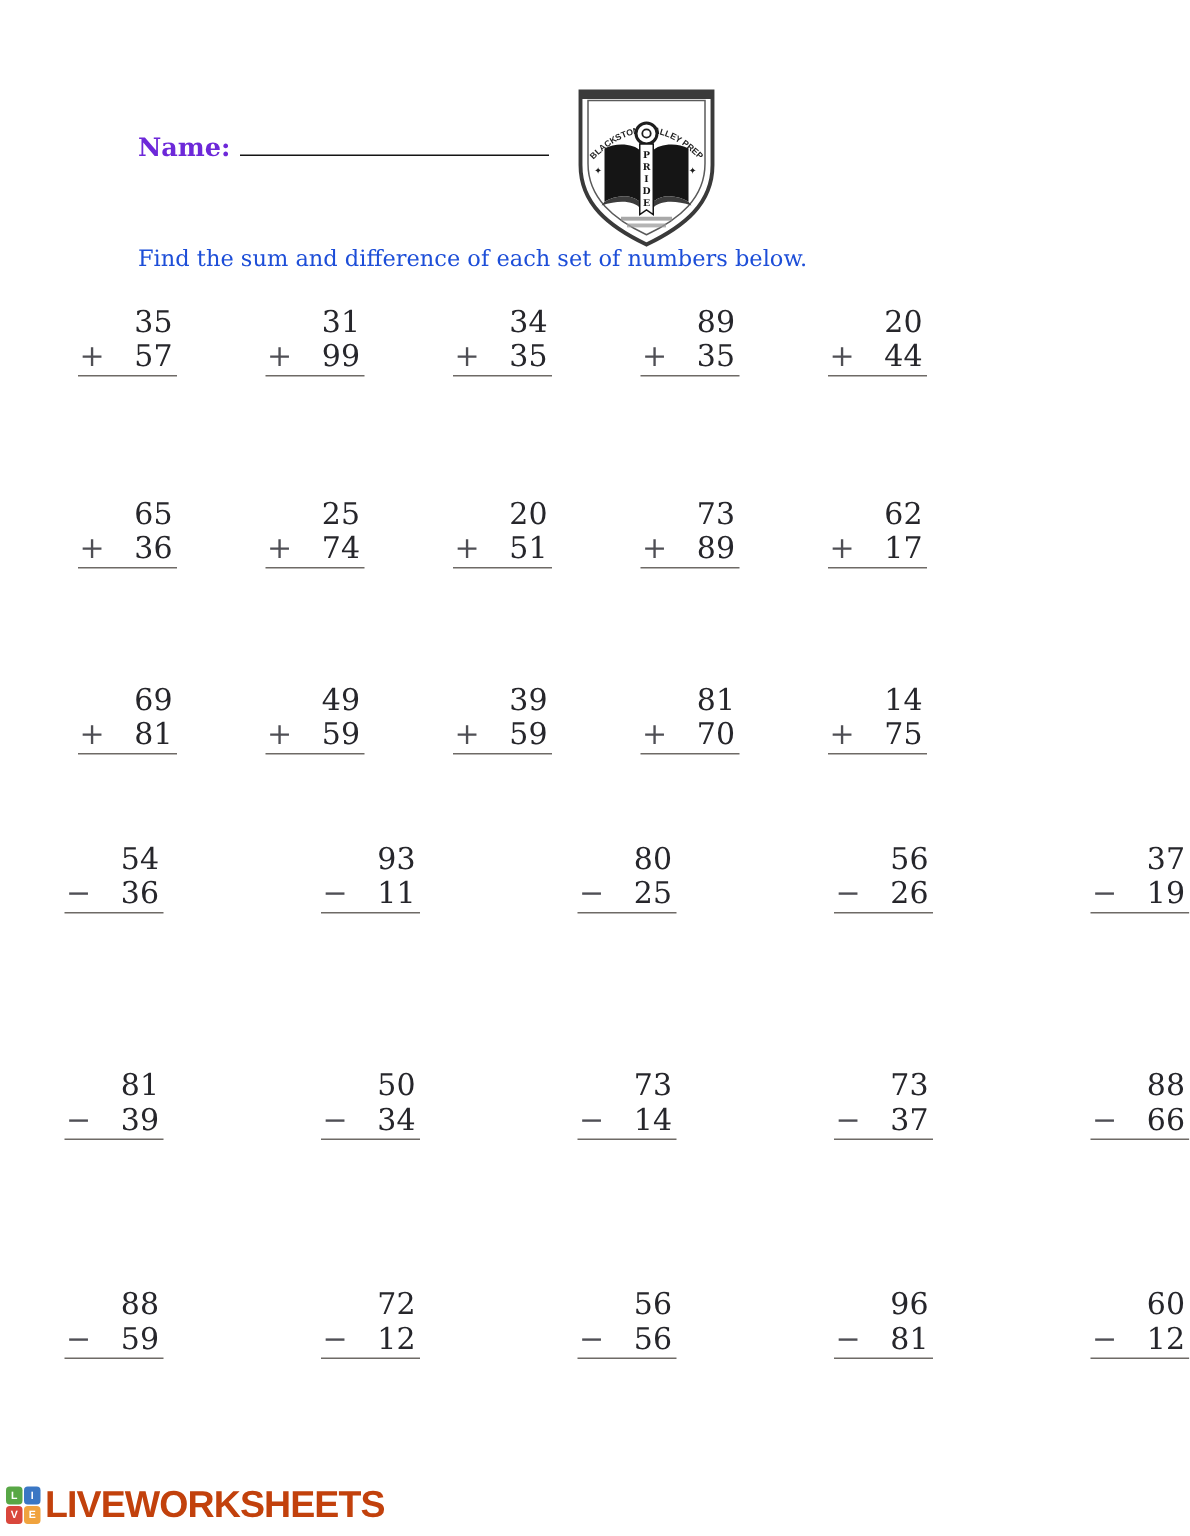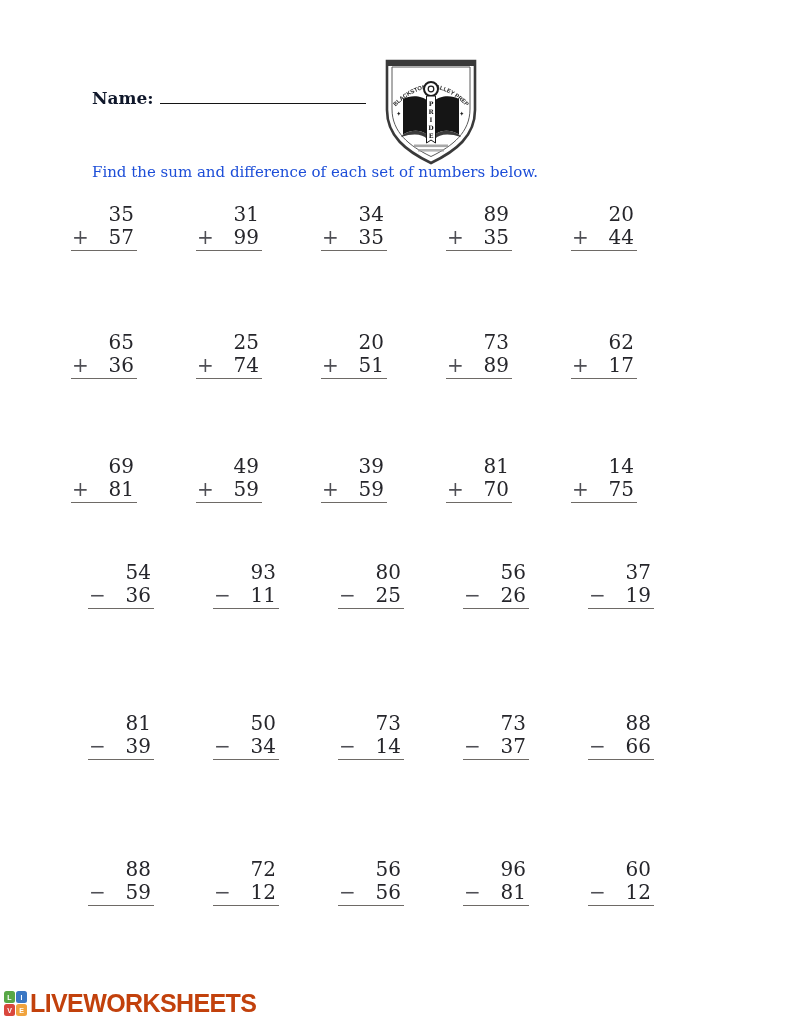--- a/index.html
+++ b/index.html
@@ -3,33 +3,33 @@
 <meta charset="utf-8">
 <style>
   html,body { margin:0; padding:0; background:#ffffff; }
   .page {
     position:relative; width:793px; height:1024px; background:#ffffff;
     font-family:"DejaVu Serif", serif; color:#26262b; overflow:hidden;
   }
   
   .hdr-left  { position:absolute; left:92px;  top:88px; }
   .hdr-right { position:absolute; left:510px; top:88px; }
-  .hdr-row { height:24px; font-size:17px; font-weight:bold; color:#0f172a; white-space:nowrap; }
+  .hdr-row { height:24px; font-size:17px; font-weight:bold; color:#6d28d9; white-space:nowrap; }
   .blank { display:inline-block; border-bottom:1.8px solid #141414; height:15px; vertical-align:baseline; }
   .blank-name { width:206px; margin-left:6px; }
   .blank-date { width:139px; }
   .blank-advisory { width:86px; margin-left:7px; }
   
   .crest { position:absolute; left:383px; top:58px; width:96px; height:110px; }
   
   .instruction { position:absolute; left:92px; top:163px; font-size:15px; color:#1d4ed8; }
   
   .grid { position:absolute; left:0; top:203px; width:793px; }
-  .prow { display:flex; gap:59px; padding-left:71px; }
-  .prow.sub { padding-left:88px; }
+  .prow { display:flex; gap:59px; padding-left:52px; }
+  .prow.sub { padding-left:43px;justify-content:space-between; }
   .m2 { margin-top:62px; } .m3 { margin-top:58px; } .m4 { margin-top:40px; }
   .m5 { margin-top:85px; } .m6 { margin-top:80px; }
   .cell { width:66px; font-size:20px; }
   .n1 { text-align:right; line-height:23px; padding-right:3px; color:#26262b; }
   .n2 { display:flex; justify-content:space-between; align-items:baseline;
         line-height:23px; padding:0 3px 1px 1px; border-bottom:1.7px solid #6e6а66;
         border-bottom:1.7px solid #6e6a66; color:#26262b; }
   .op { color:#4f4f55; }
   .answer { height:18px; }
   

